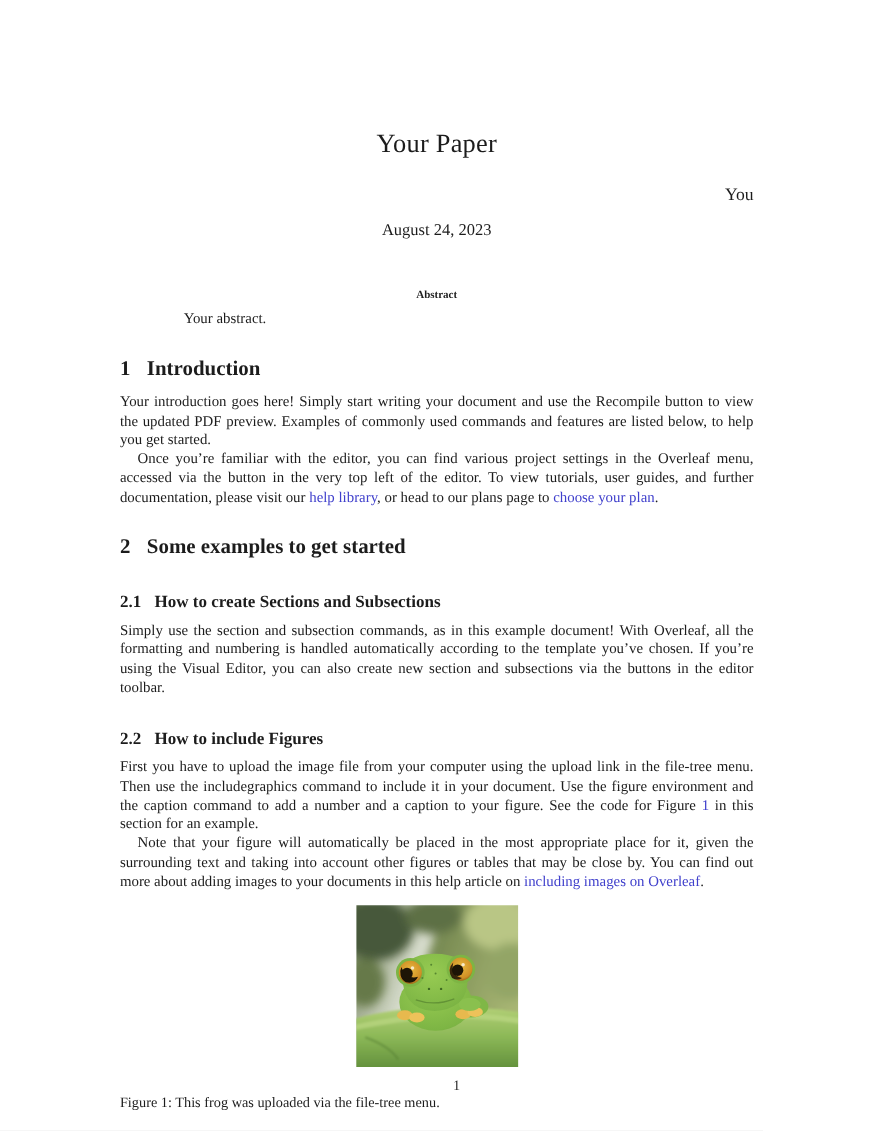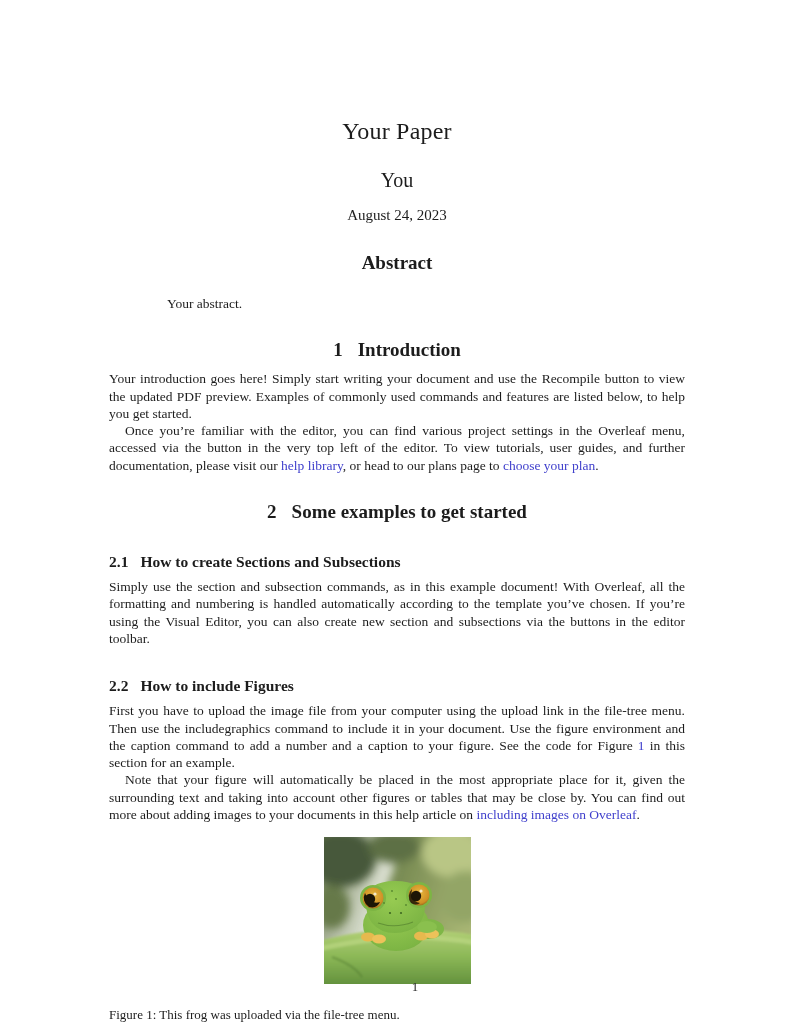--- a/index.html
+++ b/index.html
@@ -22,46 +22,45 @@
   }
   .paper-title {
     margin: 118px 0 0 0;
     font-size: 24px;
     font-weight: normal;
     text-align: center;
     letter-spacing: 0.2px;
   }
   .paper-author {
     margin-top: 24px;
-    font-size: 20px;
-    text-align: center;
+    font-size: 16px;
+    text-align: right;
   }
   .paper-date {
     margin-top: 15px;
     font-size: 15px;
     text-align: center;
   }
   .abstract-heading {
-    margin-top: 28px;
-    font-size: 19px;
+    margin-top: 44px;
+    font-size: 10px;
     font-weight: bold;
     text-align: center;
   }
   .abstract-text {
-    margin: 21px 42px 0 42px;
+    margin: 7px 42px 0 42px;
     text-indent: 16px;
     font-size: 13.5px;
     line-height: 17.3px;
     text-align: justify;
   }
   .sec-heading {
     margin: 27px 0 9px 0;
     font-size: 19px;
     font-weight: bold;
-    text-align: center;
   }
   .sec-heading .sec-num { margin-right: 15px; }
   .subsec-heading {
     margin: 30px 0 7px 0;
     font-size: 15.5px;
     font-weight: bold;
   }
   .subsec-heading .sec-num { margin-right: 12px; }
   p.body-par {
     margin: 0;

